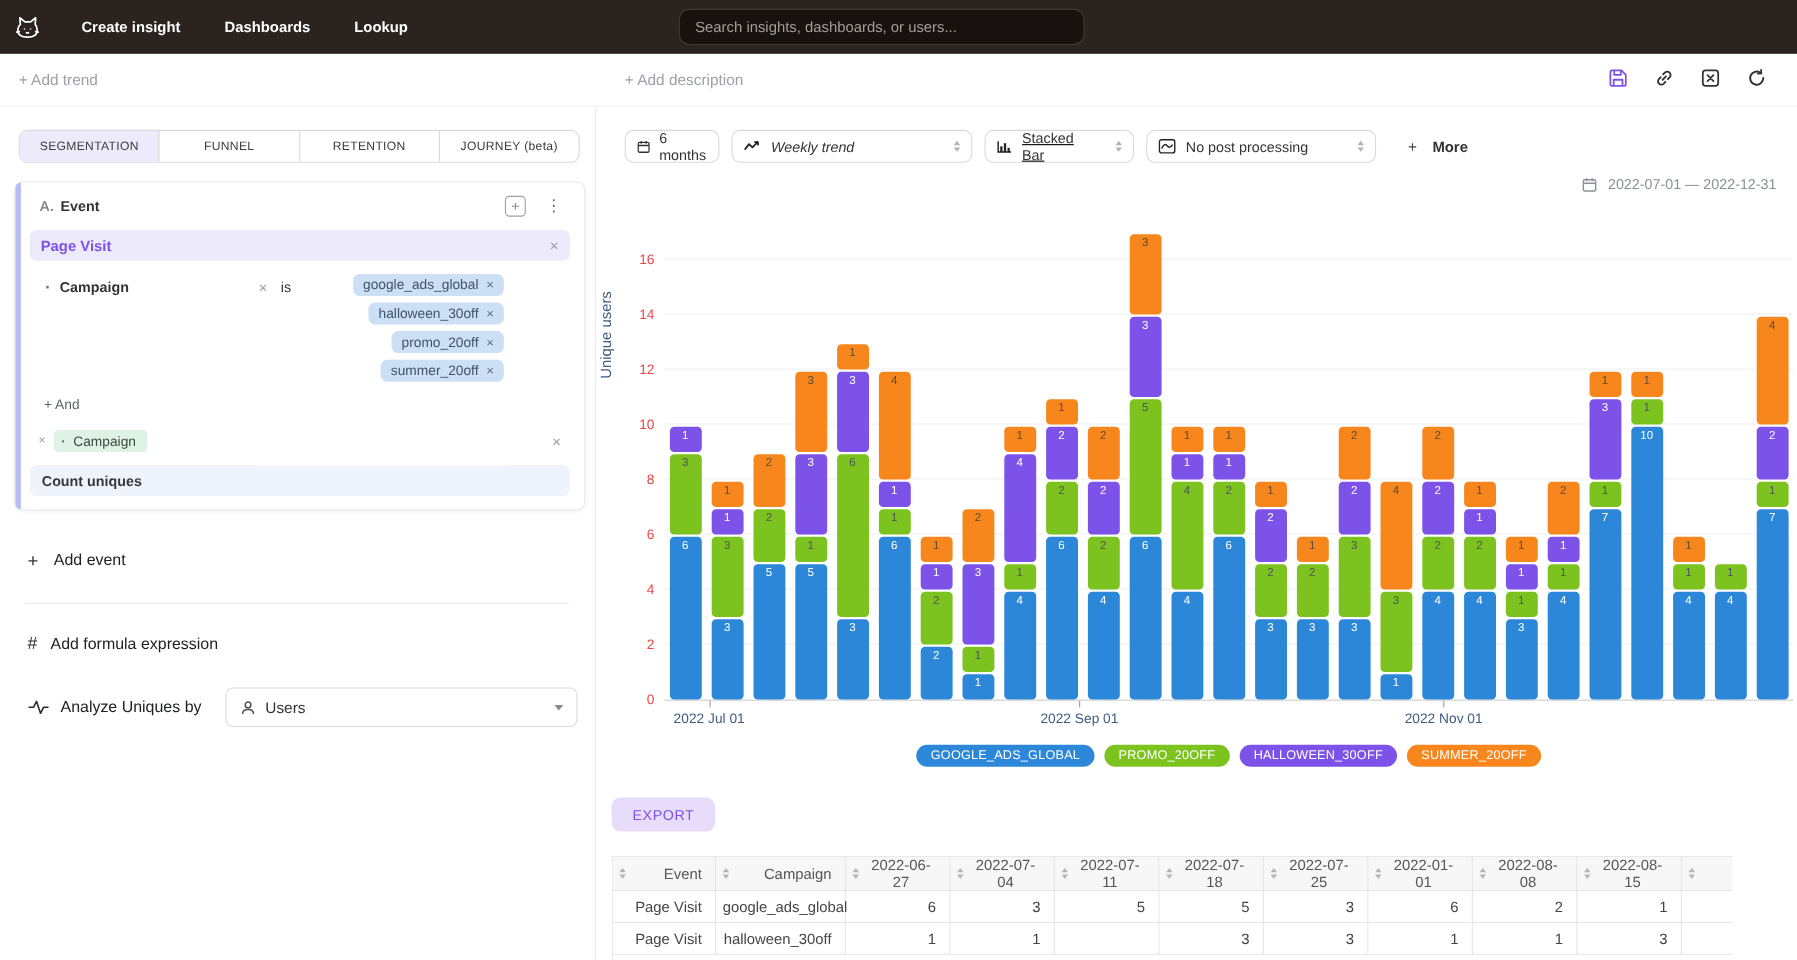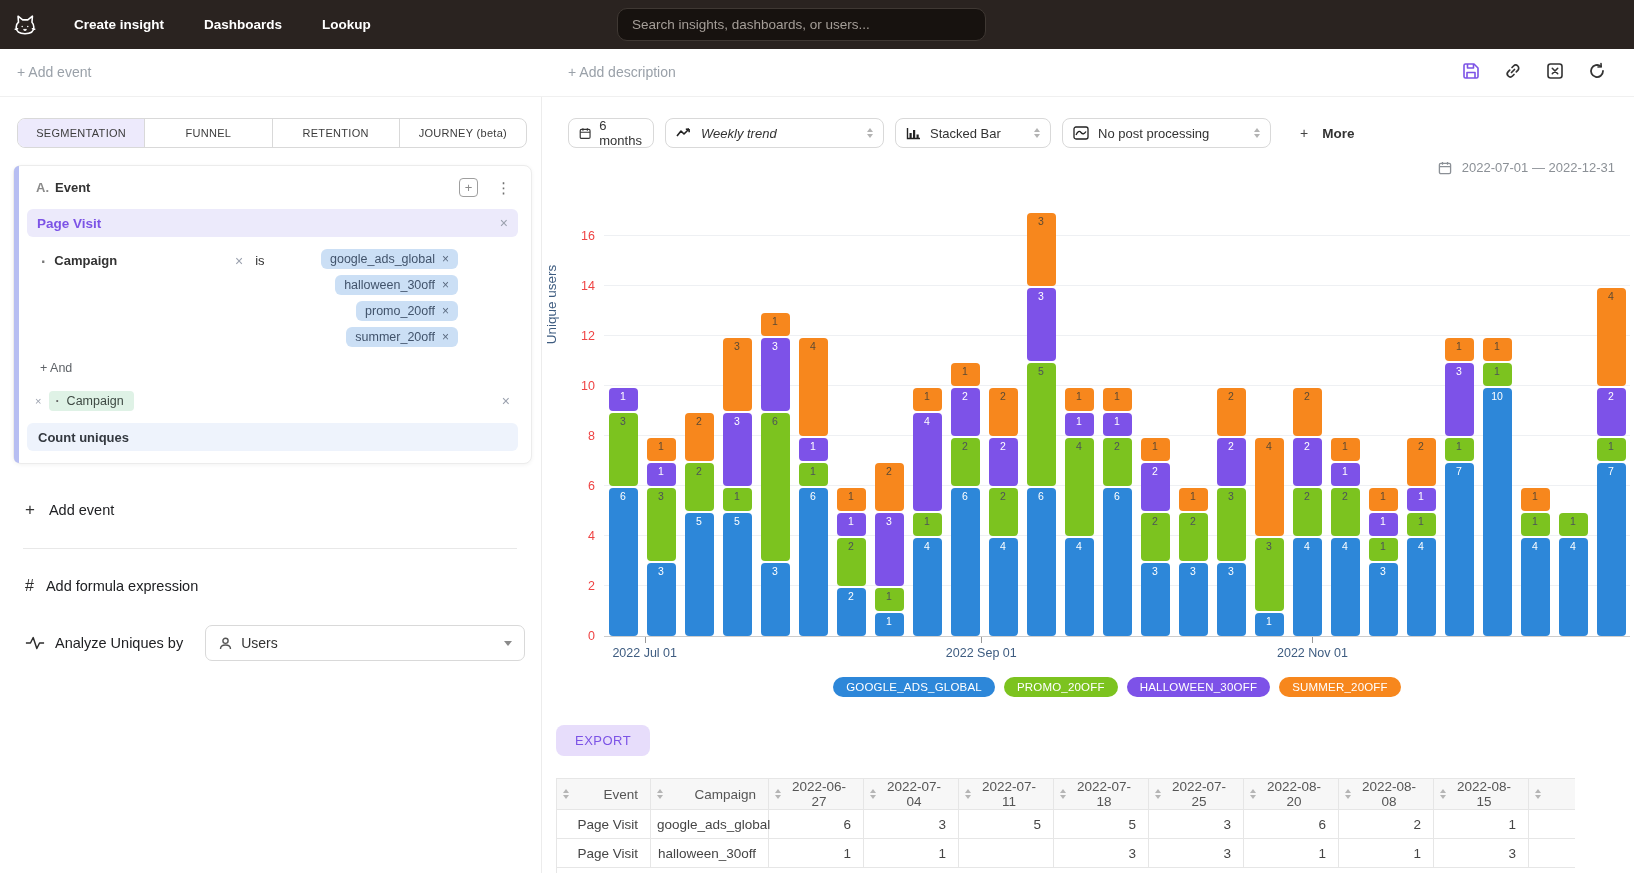--- a/index.html
+++ b/index.html
@@ -90,21 +90,21 @@
   .caret-down { width:0; height:0; border-left:4.5px solid transparent; border-right:4.5px solid transparent;
      border-top:5.5px solid #8a8a8a; }
   
   .ctoolbar { position:absolute; left:26px; top:21px; display:flex; gap:11px; align-items:center; }
   .cbtn, .cselect { height:30px; border:1px solid #d9d9d9; border-radius:8px; background:#fff; display:flex;
      align-items:center; padding:0 10px; cursor:pointer; }
   .cbtn { width:86px; gap:8px; }
   .cbtn .t, .cselect .t { font-size:13px; color:#333; }
   .cselect { gap:9px; }
   .cselect .sp { flex:1; }
-  .w-trend { width:219px;font-style:italic; } .w-bar { width:156px; } .w-post { width:209px; }
+  .w-trend { width:219px;font-style:italic; } .w-bar { width:136px;text-decoration:underline; } .w-post { width:209px; }
   .updown { display:flex; flex-direction:column; gap:2px; align-items:center; }
   .updown i { width:0; height:0; border-left:3.5px solid transparent; border-right:3.5px solid transparent; display:block; }
   .updown .u { border-bottom:4px solid #b3b3b3; }
   .updown .d { border-top:4px solid #b3b3b3; }
   .more-btn { display:flex; align-items:center; gap:14px; margin-left:18px; cursor:pointer; }
   .more-btn .p { color:#444; font-size:14px; }
   .more-btn .t { color:#333; font-size:13.5px; font-weight:700; }
   .daterange { position:absolute; top:63px; right:19px; display:flex; align-items:center; gap:10px; color:#8b9096;
      font-size:13px; cursor:pointer; }
   
@@ -156,21 +156,21 @@
   </div>
   <span class="nav-item">Create insight</span>
   <span class="nav-item">Dashboards</span>
   <span class="nav-item">Lookup</span>
   <div class="search-wrap">
     <input type="text" placeholder="Search insights, dashboards, or users..." style="">
   </div>
 </div>
 
 <div class="titlebar">
-  <span class="add-title">+ Add event</span>
+  <span class="add-title">+ Add trend</span>
   <span class="add-desc">+ Add description</span>
   <div class="tb-icons">
     <div class="ic">
       <svg width="18" height="18" viewBox="0 0 18 18" fill="none" stroke="#7c53e6" stroke-width="1.6" stroke-linejoin="round">
         <path d="M2 3.5 A1.5 1.5 0 0 1 3.5 2 H12 L16 6 V14.5 A1.5 1.5 0 0 1 14.5 16 H3.5 A1.5 1.5 0 0 1 2 14.5 Z"></path>
         <path d="M5.5 2 V6 H11.5 V2"></path>
           <path d="M5 16 V10.5 H13 V16"></path>
       </svg>
     </div>
     <div class="ic">
@@ -805,21 +805,21 @@
                   </span>
                   <span>2022-07-25</span>
                 </span>
               </th>
               <th>
                 <span class="th-in">
                   <span class="sorticon">
                     <i class="u"></i>
                     <i class="d"></i>
                   </span>
-                  <span>2022-08-20</span>
+                  <span>2022-01-01</span>
                 </span>
               </th>
               <th>
                 <span class="th-in">
                   <span class="sorticon">
                     <i class="u"></i>
                     <i class="d"></i>
                   </span>
                   <span>2022-08-08</span>
                 </span>

